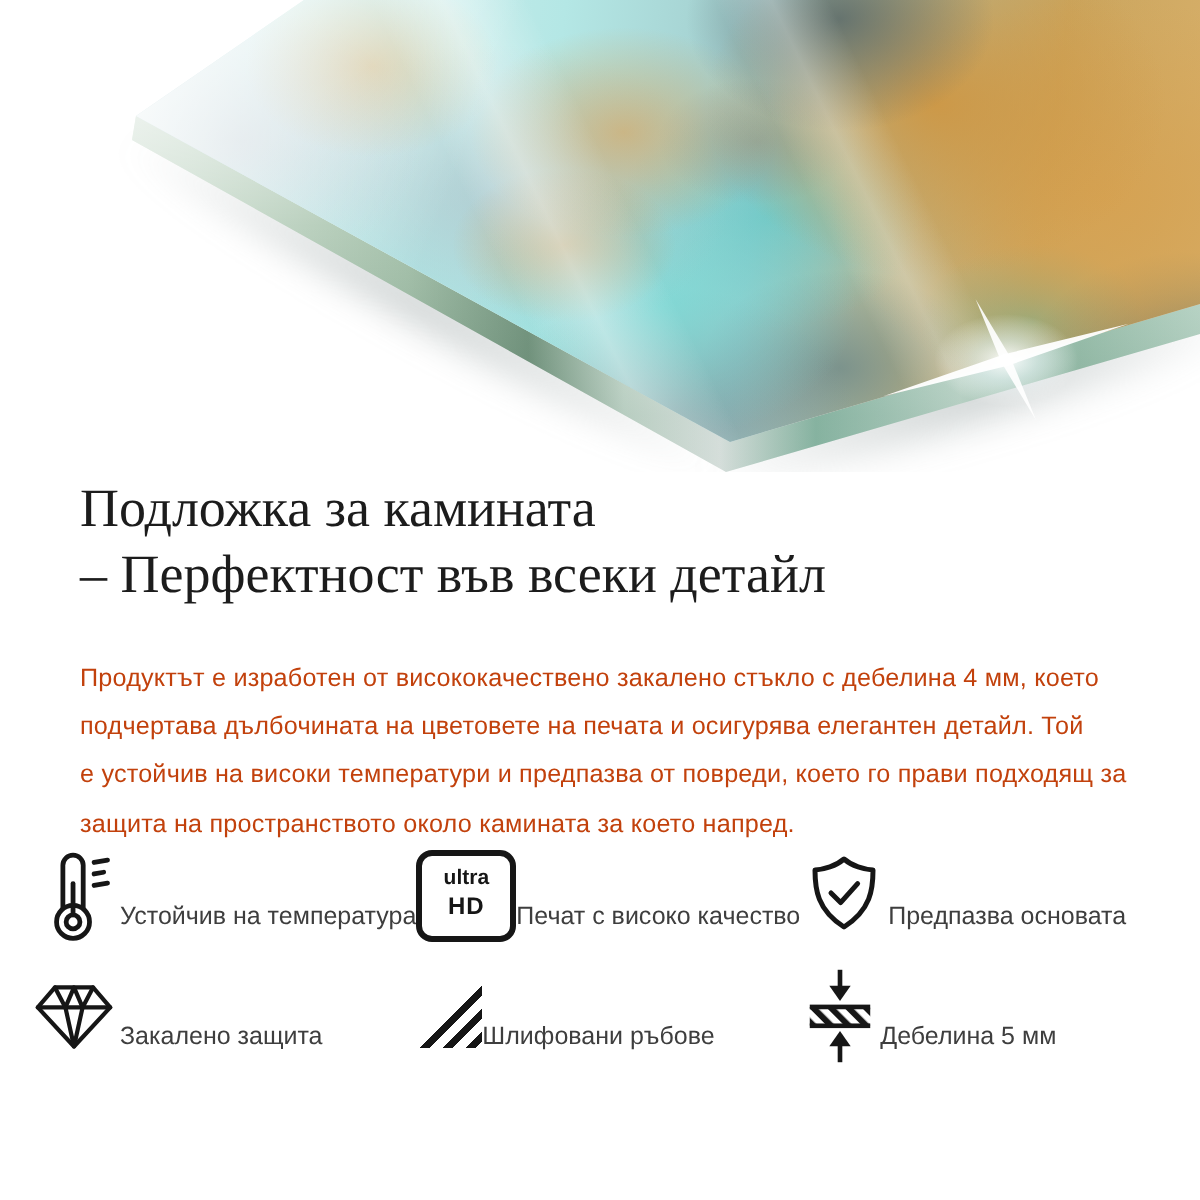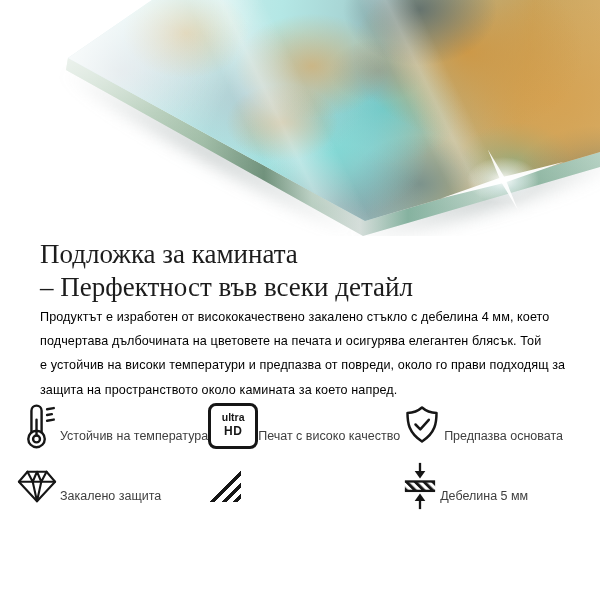--- a/index.html
+++ b/index.html
@@ -44,21 +44,21 @@
     linear-gradient(112deg,#ffffff 4%,rgba(255,255,255,.78) 13%,rgba(255,255,255,0) 38%),
     linear-gradient(64deg,rgba(255,255,255,0) 42%,rgba(255,255,255,.42) 47%,rgba(255,255,255,0) 53%),
     linear-gradient(64deg,rgba(255,255,255,0) 66%,rgba(255,255,255,.28) 70%,rgba(255,255,255,0) 74%);}
   .sparkle{position:absolute;left:437px;top:142px;}
 
   
   .content{padding:0 40px;}
   .title{margin:2px 0 0;font-family:"Liberation Serif",serif;font-weight:400;
     font-size:27px;line-height:33px;color:#1c1c1c;}
   .title span{display:block;white-space:nowrap;}
-  .desc{margin-top:1px;font-size:12.6px;line-height:24.2px;color:#000000;letter-spacing:.1px;}
+  .desc{margin-top:23px;font-size:12.6px;line-height:24.2px;color:#c2410c;letter-spacing:.1px;}
   .desc div{white-space:nowrap;}
 
   
   .features{margin:0 14px 0;display:grid;grid-template-columns:repeat(3,1fr);row-gap:12px;}
   .feature{display:flex;flex-direction:row;align-items:center;}
   .icon-box{height:48px;display:flex;align-items:center;justify-content:center;}
   .feature-label{margin-top:21px;font-size:12.5px;line-height:15px;color:#3e3e3e;white-space:nowrap;}
   .uhd-box{width:44px;height:40px;border:3px solid #161616;border-radius:8px;
     display:flex;flex-direction:column;align-items:center;justify-content:center;color:#161616;}
   .uhd-top{font-size:10.5px;font-weight:700;line-height:11px;}
@@ -101,22 +101,22 @@
     </svg>
   </div>
 
   <div class="content">
     <h1 class="title">
       <span>Подложка за камината</span>
       <span>– Перфектност във всеки детайл</span>
     </h1>
     <div class="desc">
       <div>Продуктът е изработен от висококачествено закалено стъкло с дебелина 4 мм, което</div>
-      <div>подчертава дълбочината на цветовете на печата и осигурява елегантен блясък. Той</div>
-      <div>е устойчив на високи температури и предпазва от повреди, около го прави подходящ за</div>
+      <div>подчертава дълбочината на цветовете на печата и осигурява елегантен детайл. Той</div>
+      <div>е устойчив на високи температури и предпазва от повреди, което го прави подходящ за</div>
       <div>защита на пространството около камината за което напред.</div>
     </div>
   </div>
 
   <div class="features">
 
     <div class="feature">
       <div class="icon-box">
         <svg width="46" height="48" viewBox="0 0 48 50">
           <g fill="none" stroke="#161616" stroke-width="2.5" stroke-linecap="round">
@@ -166,20 +166,21 @@
           </g>
         </svg>
       </div>
       <div class="feature-label">Закалено защита</div>
     </div>
 
     <div class="feature">
       <div class="icon-box">
         <div class="tri"></div>
       </div>
+      <div class="feature-label">Шлифовани ръбове</div>
     </div>
 
     <div class="feature">
       <div class="icon-box">
         <svg width="40" height="48" viewBox="0 0 40 54">
           <defs>
             <pattern id="hatch6" width="7" height="7" patternUnits="userSpaceOnUse" patternTransform="rotate(-45)">
               <rect x="0" y="0" width="3.4" height="7" fill="#161616"></rect>
             </pattern>
           </defs>

